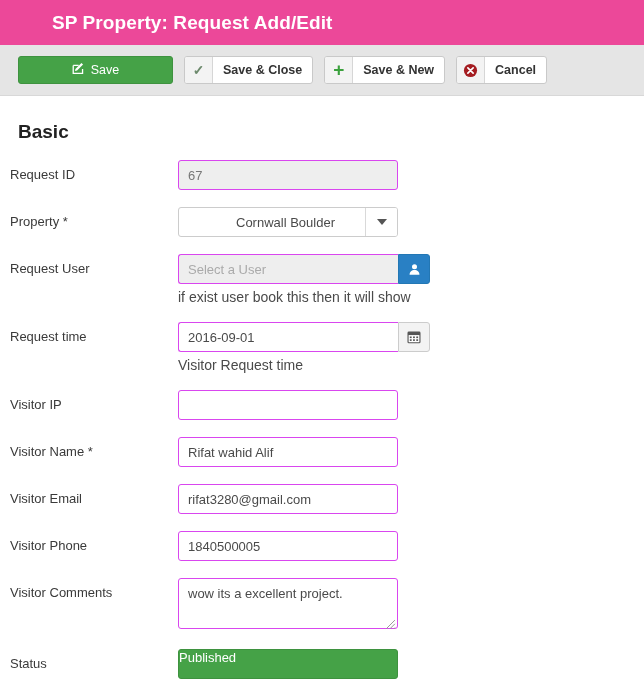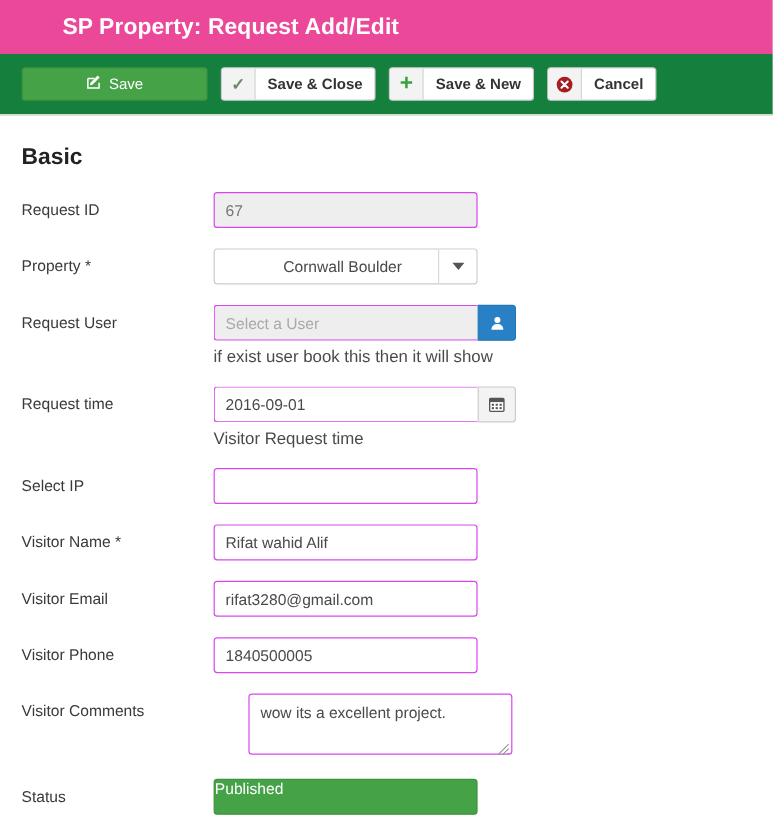--- a/index.html
+++ b/index.html
@@ -28,21 +28,21 @@
   .titlebar-text {
     color: #ffffff;
     font-size: 19px;
     font-weight: bold;
     letter-spacing: 0.1px;
   }
 
   
   .toolbar {
     height: 51px;
-    background: #15803d;
+    background: #e5e5e5;
     border-bottom: 1px solid #d8d8d8;
     display: flex;
     align-items: center;
     padding-left: 18px;
     box-sizing: border-box;
     gap: 11px;
   }
   .btn {
     display: flex;
     align-items: stretch;
@@ -99,21 +99,21 @@
     color: #222222;
     margin: 25px 0 4px 18px;
   }
   .frow {
     display: flex;
     align-items: flex-start;
     margin-top: 17px;
   }
   .flabel {
     width: 178px;
-    padding-left: 18px;
+    padding-left: 10px;
     box-sizing: border-box;
     font-size: 13px;
     color: #3a3a3a;
     line-height: 30px;
   }
   .fctrl { position: relative; }
 
   .inp {
     width: 220px;
     height: 30px;
@@ -189,21 +189,21 @@
     color: #4a4a4a;
     margin-top: 5px;
   }
 
   textarea.inp {
     height: 51px;
     padding-top: 6px;
     resize: none;
     line-height: 17px;
   }
-  .ta-wrap { position: relative; width: 220px; margin-left: 29px; }
+  .ta-wrap { position: relative; width: 220px; }
   .ta-grip {
     position: absolute;
     right: 2px; bottom: 2px;
     width: 11px; height: 11px;
     pointer-events: none;
   }
 
   
   .sel-green {
     display: flex;
@@ -320,21 +320,21 @@
             <rect x="6.9" y="10.6" width="2.1" height="1.9" fill="#555555"></rect>
             <rect x="10.6" y="10.6" width="2.1" height="1.9" fill="#555555"></rect>
           </svg>
         </span>
       </div>
       <div class="helper">Visitor Request time</div>
     </div>
   </div>
 
   <div class="frow">
-    <div class="flabel">Select IP</div>
+    <div class="flabel">Visitor IP</div>
     <div class="fctrl">
       <input class="inp" type="text" value="" style="">
     </div>
   </div>
 
   <div class="frow">
     <div class="flabel">Visitor Name *</div>
     <div class="fctrl">
       <input class="inp" type="text" value="Rifat wahid Alif" style="">
     </div>

